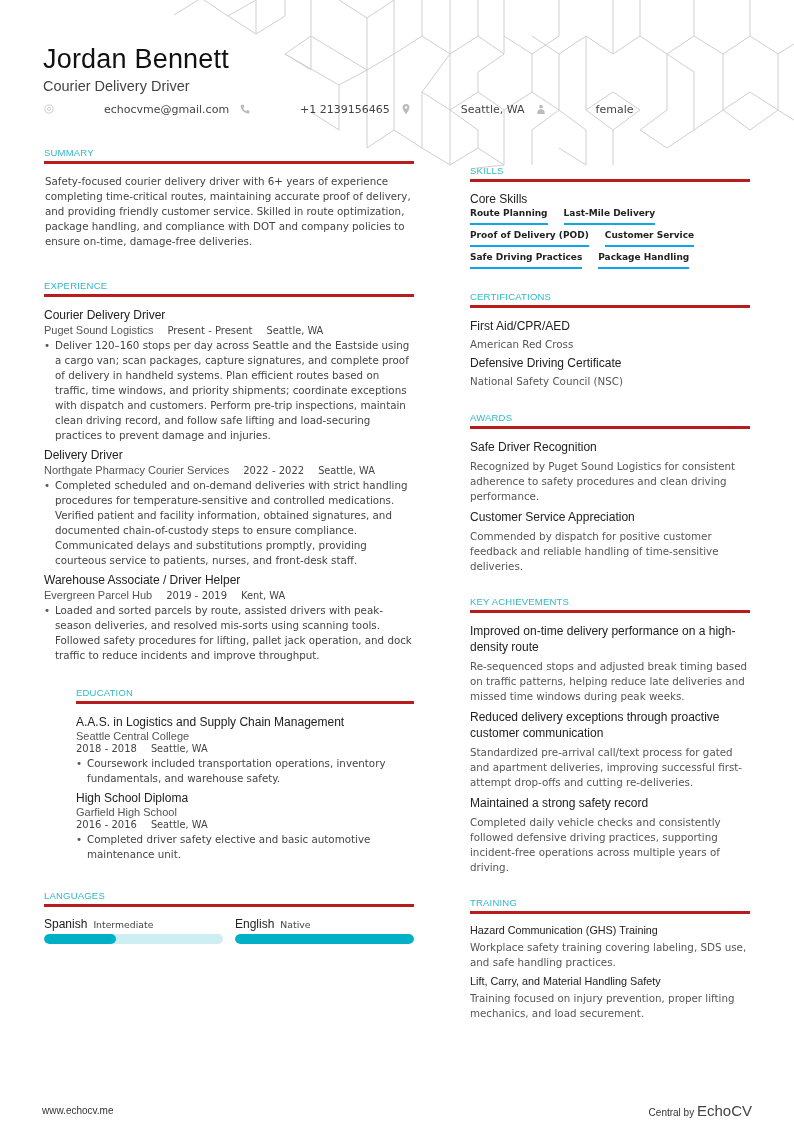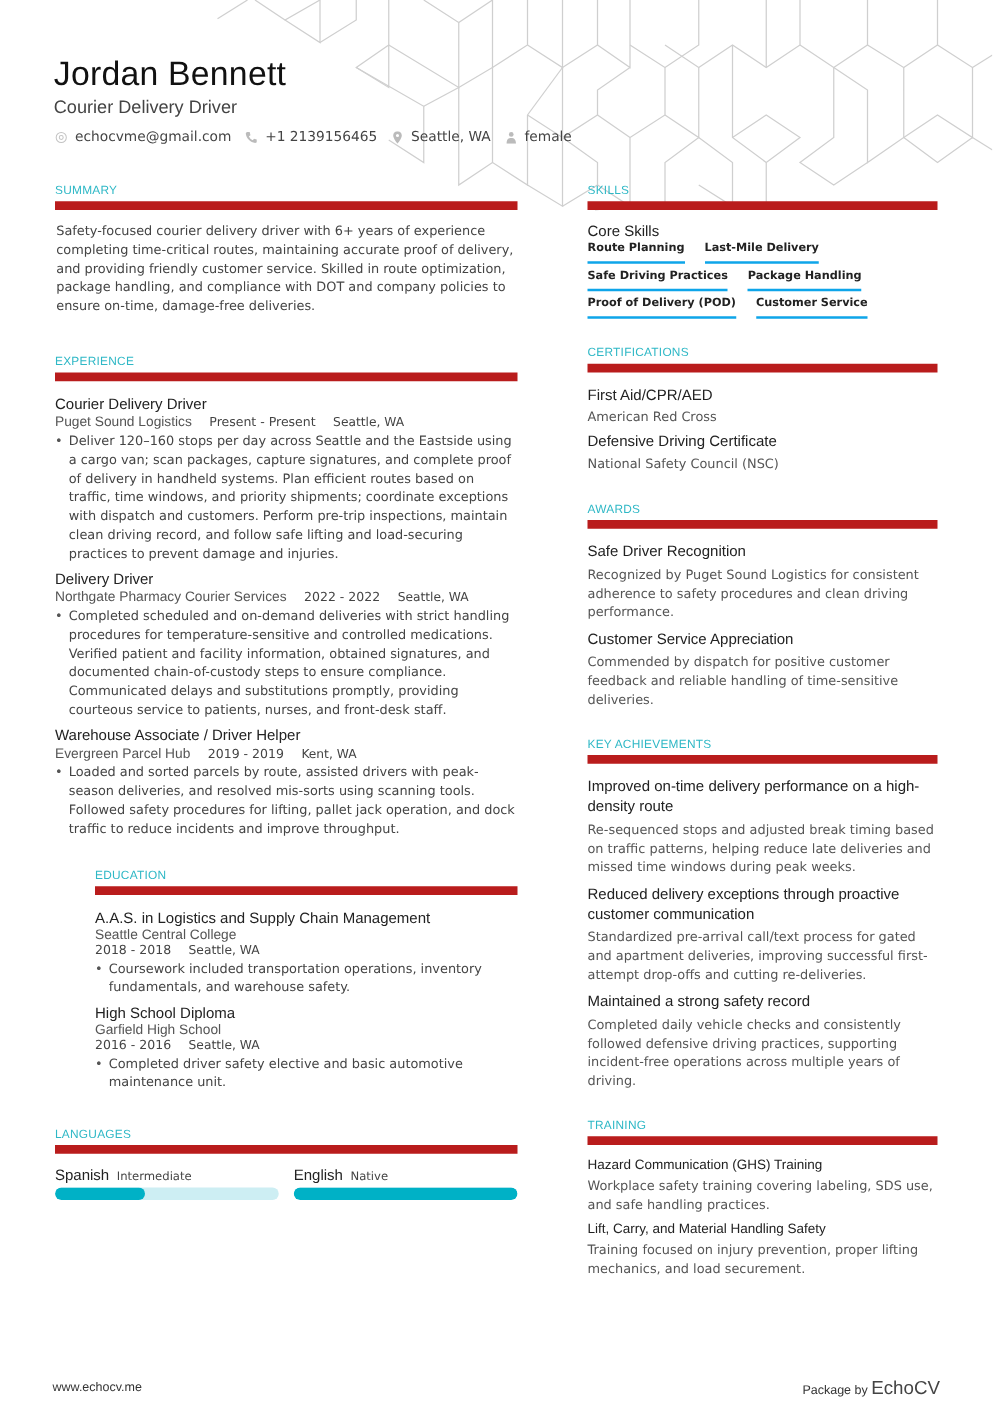--- a/index.html
+++ b/index.html
@@ -5,29 +5,29 @@
   * { box-sizing: border-box; margin: 0; padding: 0; }
   html, body { width: 794px; height: 1123px; background: #fff; overflow: hidden; }
   body { position: relative; font-family: "DejaVu Sans", sans-serif; color: #333; }
 
   .bg-pattern { position: absolute; left: 170px; top: 0; width: 624px; height: 190px; z-index: 0; }
 
   .header { position: absolute; left: 43px; top: 44px; z-index: 1; }
   .name { font-family: "Liberation Sans", sans-serif; font-size: 27px; color: #111; letter-spacing: 0.2px; line-height: 30px; }
   .jobtitle { font-family: "Liberation Sans", sans-serif; font-size: 14.5px; color: #444; margin-top: 4px; }
   .contacts { display: flex; align-items: center; margin-top: 9px; font-size: 11px; color: #444; }
-  .contact { display: flex; align-items: flex-end; margin-right: 10px; }
+  .contact { display: flex; align-items: flex-start; margin-right: 10px; gap: 44px; }
   .contact .ic { width: 12px; height: 12px; margin-right: 5px; display: inline-flex; align-items: center; justify-content: center; }
   .contact .ic svg { width: 10px; height: 10px; fill: #bbb; }
 
   .col-left { position: absolute; left: 44px; top: 147px; width: 370px; z-index: 1; }
-  .col-right { position: absolute; left: 470px; top: 147px; width: 280px; z-index: 1; }
+  .col-right { position: absolute; left: 470px; top: 165px; width: 280px; z-index: 1; }
 
   .section { margin-bottom: 12px; }
-  .sec-title { font-family: "Liberation Sans", sans-serif; font-size: 9.5px; color: #2fb8c6; text-transform: uppercase; letter-spacing: 0.2px; padding-bottom: 3px; border-bottom: 7px solid #b91c1c; margin-bottom: 10px; }
+  .sec-title { font-family: "Liberation Sans", sans-serif; font-size: 9.5px; color: #2fb8c6; text-transform: uppercase; letter-spacing: 0.2px; padding-bottom: 3px; border-bottom: 3px solid #b91c1c; margin-bottom: 10px; }
 
   .para { font-size: 10.3px; line-height: 15px; color: #444; }
   .item-title { font-family: "Liberation Sans", sans-serif; font-size: 12px; color: #222; line-height: 16px; }
   .meta-row { display: flex; align-items: baseline; font-size: 10.5px; color: #555; margin: 1px 0 2px; }
   .meta-row .org { font-family: "Liberation Sans", sans-serif; font-size: 11px; color: #555; margin-right: 14px; }
   .meta-row .dates { font-size: 10px; color: #444; margin-right: 14px; }
   .meta-row .loc { font-size: 9.8px; color: #444; }
   .sub-org { font-family: "Liberation Sans", sans-serif; font-size: 11px; color: #555; }
   .bullets { list-style: none; }
   .bullets li { position: relative; padding-left: 11px; font-size: 10.3px; line-height: 15px; color: #444; }
@@ -248,26 +248,26 @@
 <div class="col-right">
 
   <div class="section" style="margin-bottom:22px;">
     <div class="sec-title">SKILLS</div>
     <div class="skills-group">Core Skills</div>
     <div class="skill-row">
       <span class="skill">Route Planning</span>
       <span class="skill">Last-Mile Delivery</span>
     </div>
     <div class="skill-row">
+      <span class="skill">Proof of Delivery (POD)</span>
+      <span class="skill">Customer Service</span>
+    </div>
+    <div class="skill-row">
       <span class="skill">Safe Driving Practices</span>
       <span class="skill">Package Handling</span>
-    </div>
-    <div class="skill-row">
-      <span class="skill">Proof of Delivery (POD)</span>
-      <span class="skill">Customer Service</span>
     </div>
   </div>
 
   <div class="section" style="margin-bottom:25px;">
     <div class="sec-title">CERTIFICATIONS</div>
     <div class="cert-title">First Aid/CPR/AED</div>
     <div class="cert-issuer">American Red Cross</div>
     <div class="cert-title">Defensive Driving Certificate</div>
     <div class="cert-issuer">National Safety Council (NSC)</div>
   </div>
@@ -294,15 +294,15 @@
     <div class="sec-title">TRAINING</div>
     <div class="train-title">Hazard Communication (GHS) Training</div>
     <div class="right-desc">Workplace safety training covering labeling, SDS use, and safe handling practices.</div>
     <div class="train-title">Lift, Carry, and Material Handling Safety</div>
     <div class="right-desc">Training focused on injury prevention, proper lifting mechanics, and load securement.</div>
   </div>
 </div>
 
 <div class="footer-left">www.echocv.me</div>
 <div class="footer-right">
-  <span>Package by</span>
+  <span>Central by</span>
   <span class="brand">EchoCV</span>
 </div>
 
 </body></html>

